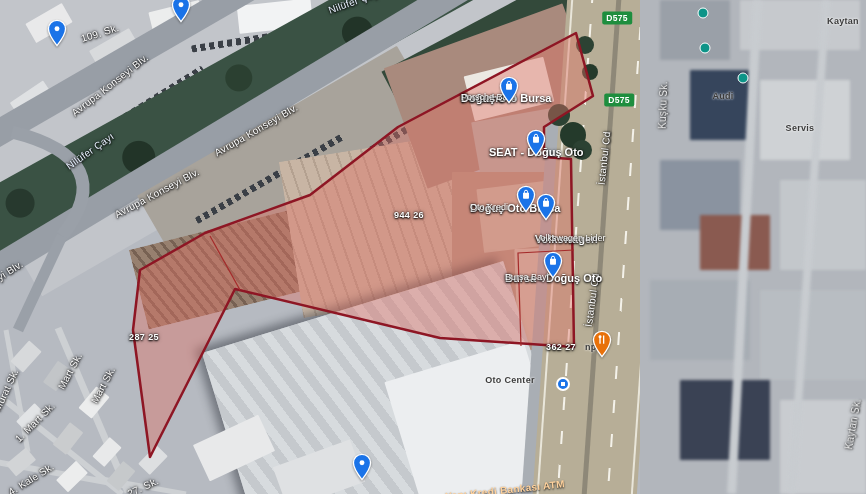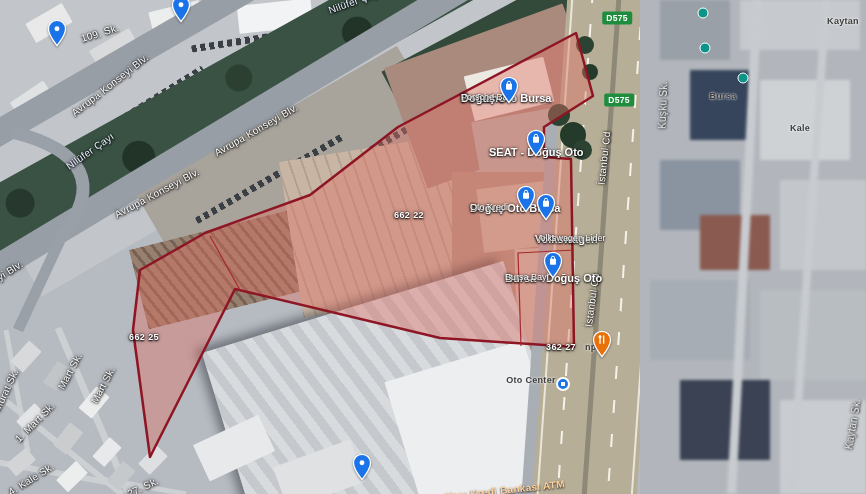--- a/index.html
+++ b/index.html
@@ -152,22 +152,22 @@
   <span class="lbl soft" style="left:663px;top:105px;--r:-88deg;">Kuşku Sk.</span>
   <span class="lbl" style="left:6px;top:390px;--r:-65deg;">Murat Sk.</span>
   <span class="lbl" style="left:70px;top:371px;--r:-62deg;">Mart Sk.</span>
   <span class="lbl" style="left:103px;top:385px;--r:-62deg;">Mart Sk.</span>
   <span class="lbl" style="left:35px;top:422px;--r:-45deg;">1. Mart Sk.</span>
   <span class="lbl" style="left:31px;top:479px;--r:-32deg;">4. Kale Sk.</span>
   <span class="lbl" style="left:143px;top:487px;--r:-25deg;">27. Sk.</span>
   <span class="lbl soft" style="left:853px;top:424px;--r:-80deg;">Kaytan Sk.</span>
   <span class="lbl water" style="left:90px;top:151px;--r:-35deg;">Nilüfer Çayı</span>
   <span class="lbl water" style="left:355px;top:1px;--r:-20deg;">Nilüfer Çayı</span>
-  <span class="lbl pnum" style="left:409px;top:215px;">662 22</span>
-  <span class="lbl pnum" style="left:144px;top:337px;">662 25</span>
+  <span class="lbl pnum" style="left:409px;top:215px;">944 26</span>
+  <span class="lbl pnum" style="left:144px;top:337px;">287 25</span>
   <span class="lbl pnum" style="left:561px;top:347px;">362 27</span>
   <span class="shield" style="left:617px;top:18px;">D575</span>
   <span class="shield" style="left:619px;top:100px;">D575</span>
 
   <div class="poi" style="left:461px;top:92px;">
     <span class="nm">Porsche -</span>
     <span class="nm">Doğuş Oto Bursa</span>
     <span class="sub">Porsche Bayii</span>
   </div>
   <div class="poi" style="left:489px;top:146px;">
@@ -178,24 +178,24 @@
     <span class="sub">Oto Kredi</span>
   </div>
   <div class="poi" style="left:535px;top:233px;">
     <span class="nm">Volkswagen</span>
     <span class="sub">Volkswagen Lider</span>
   </div>
   <div class="poi" style="left:505px;top:272px;">
     <span class="nm">Bursa - Doğuş Oto</span>
     <span class="sub">Bursa Bayi</span>
   </div>
-  <span class="lbl dark" style="left:531px;top:380px;">Oto Center</span>
+  <span class="lbl dark" style="left:510px;top:380px;">Oto Center</span>
   <span class="lbl dark" style="left:594px;top:347px;">npir</span>
-  <span class="lbl dark" style="left:723px;top:96px;">Bursa</span>
-  <span class="lbl dark" style="left:800px;top:128px;">Kale</span>
+  <span class="lbl dark" style="left:723px;top:96px;">Audi</span>
+  <span class="lbl dark" style="left:800px;top:128px;">Servis</span>
   <span class="lbl dark" style="left:843px;top:21px;">Kaytan</span>
   <span class="lbl bank" style="left:505px;top:490px;--r:-6deg;">Yapı Kredi Bankası ATM</span>
 
   <svg class="pin" style="left:509px;top:103px;" viewBox="0 0 24 34">
     <path d="M12 1.5C6.2 1.5 1.6 6.1 1.6 11.8 1.6 19.2 12 32.2 12 32.2S22.4 19.2 22.4 11.8C22.4 6.1 17.8 1.5 12 1.5z" fill="#1a73e8" stroke="#fff" stroke-width="1.6"></path>
     <path d="M8.4 9.4h7.2v5.8c0 .7-.6 1.2-1.2 1.2H9.6c-.7 0-1.2-.5-1.2-1.2z" fill="#fff"></path>
     <path d="M10.1 9.4V8.1a1.9 1.9 0 0 1 3.8 0v1.3" stroke="#fff" stroke-width="1.2" fill="none"></path>
   </svg>
   <svg class="pin" style="left:536px;top:156px;" viewBox="0 0 24 34">
     <path d="M12 1.5C6.2 1.5 1.6 6.1 1.6 11.8 1.6 19.2 12 32.2 12 32.2S22.4 19.2 22.4 11.8C22.4 6.1 17.8 1.5 12 1.5z" fill="#1a73e8" stroke="#fff" stroke-width="1.6"></path>

